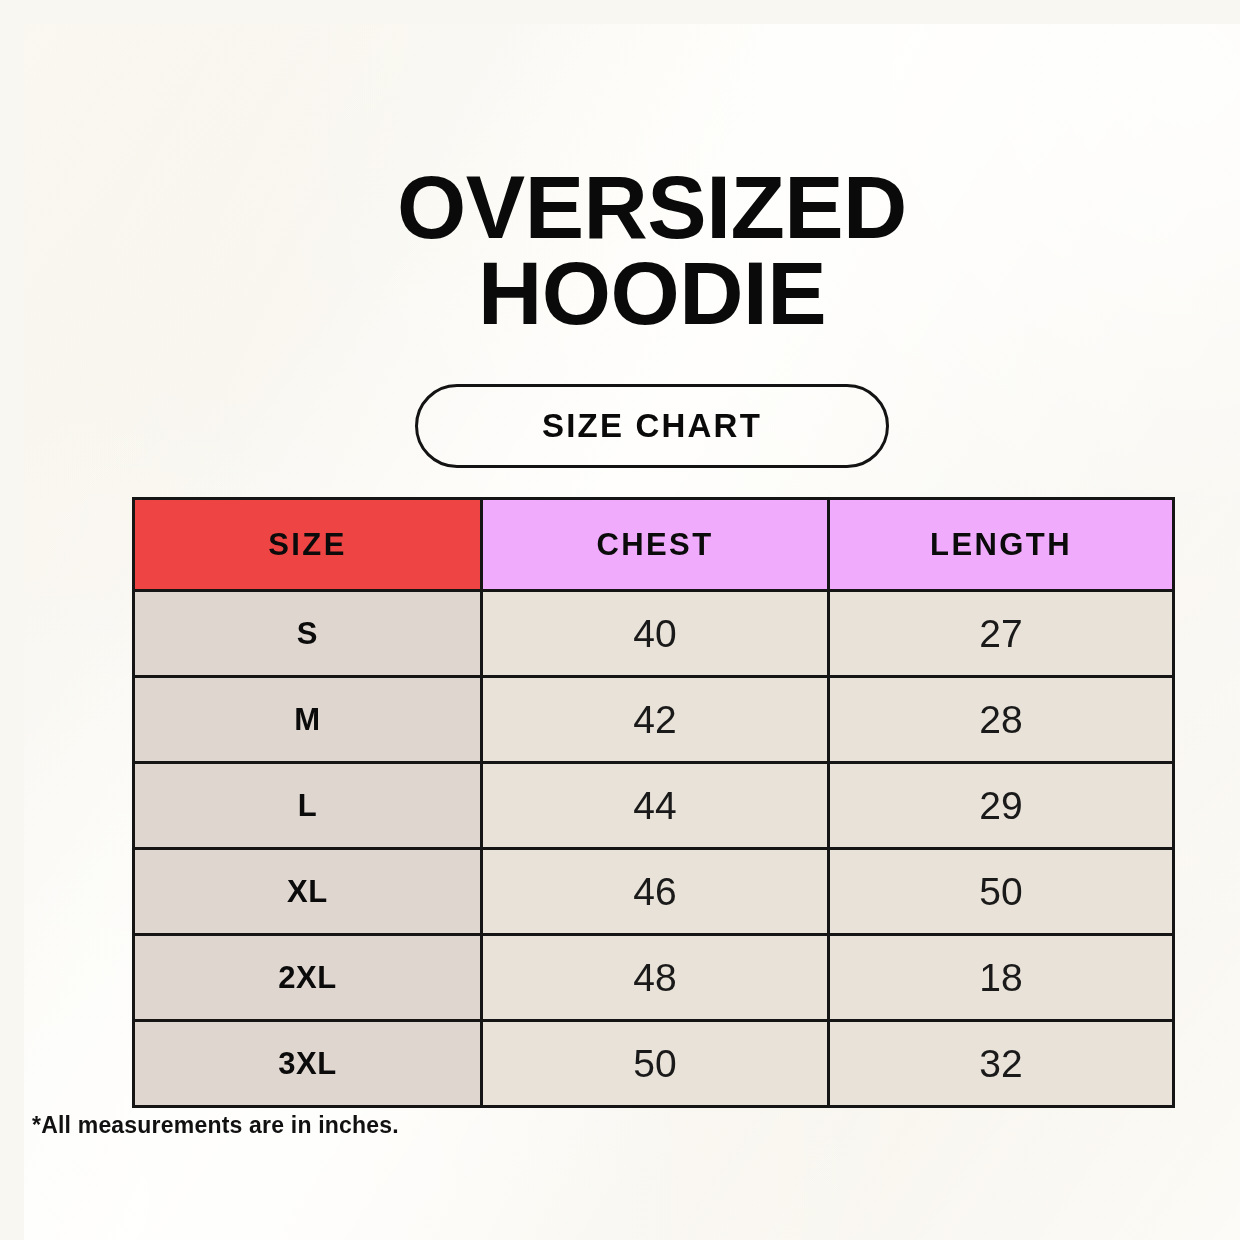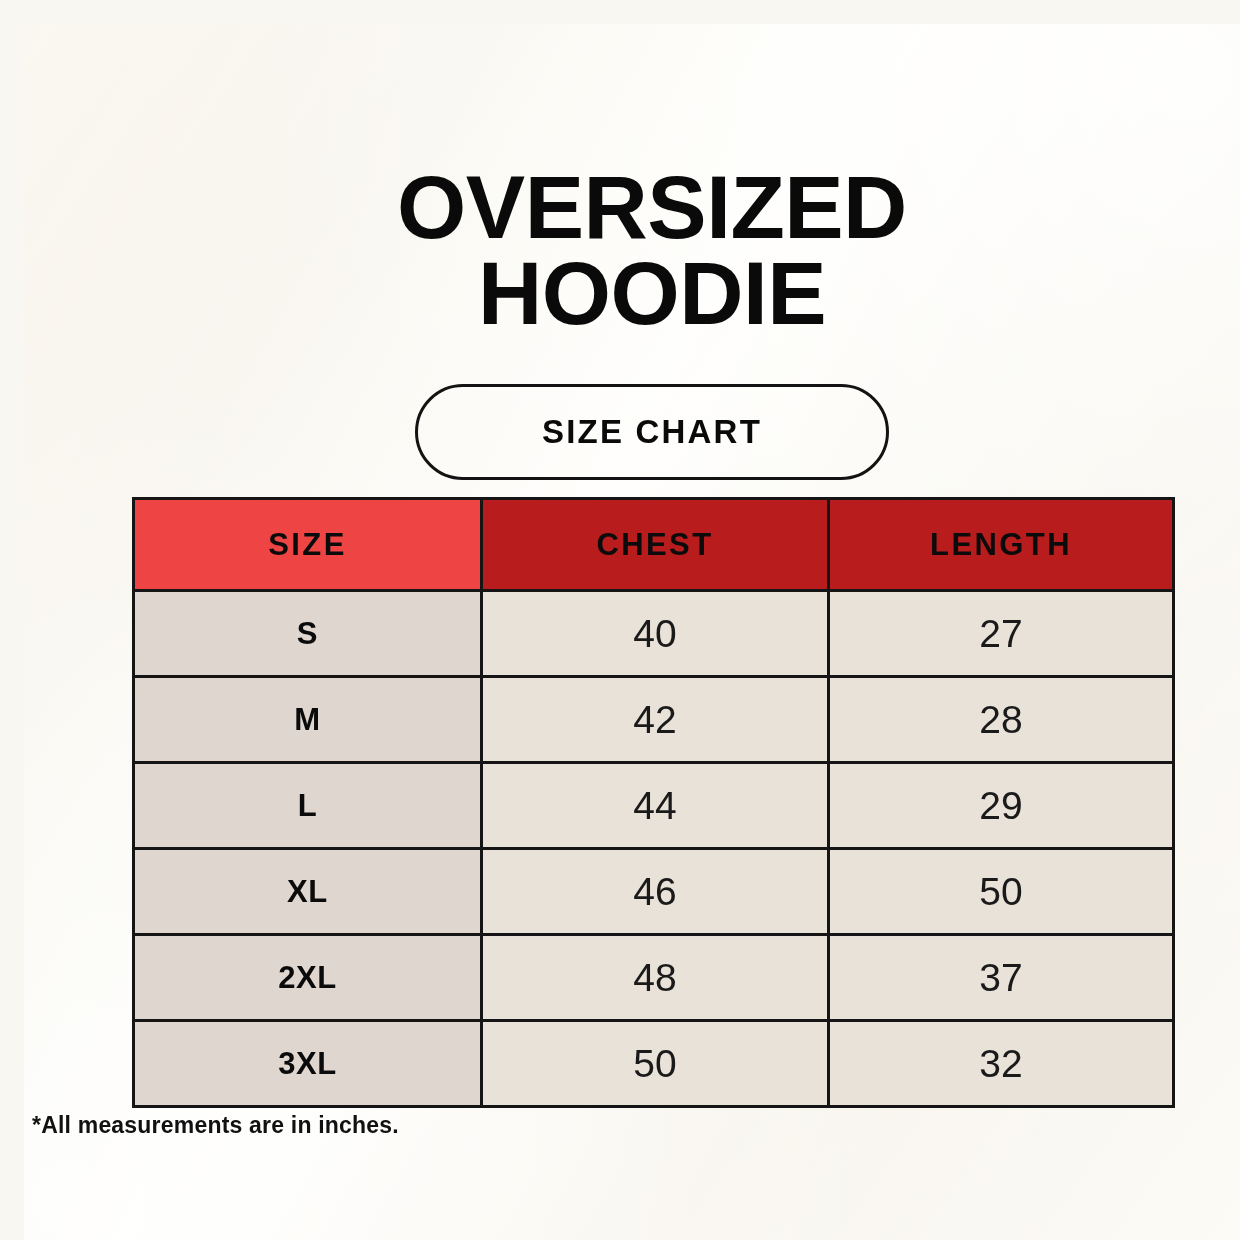--- a/index.html
+++ b/index.html
@@ -76,21 +76,21 @@
   .pill-wrap {
     position: absolute;
     top: 344px;
     left: 0;
     width: 1240px;
     display: flex;
     justify-content: center;
   }
   .pill {
     width: 474px;
-    height: 96px;
+    height: 84px;
     border: 3px solid #131313;
     border-radius: 999px;
     display: flex;
     align-items: center;
     justify-content: center;
     background: transparent;
     font-size: 33px;
     font-weight: 700;
     letter-spacing: 2.2px;
     color: #0A0A0A;
@@ -118,21 +118,21 @@
   
   .table thead th {
     height: 92px;
     font-size: 31px;
     font-weight: 700;
     letter-spacing: 2.4px;
     color: #0B0B0B;
   }
   th.h-size   { background: #ef4444; }
   th.h-chest,
-  th.h-length { background: #b91c1c; }
+  th.h-length { background: #f0abfc; }
 
   
   .table tbody tr { height: 86px; }
   .table tbody td { height: 86px; }
 
   td.c-size {
     background: #DFD6D0;
     font-size: 31px;
     font-weight: 700;
     letter-spacing: 0.6px;
@@ -205,21 +205,21 @@
         <td class="c-val">29</td>
       </tr>
       <tr>
         <td class="c-size">XL</td>
         <td class="c-val">46</td>
         <td class="c-val">50</td>
       </tr>
       <tr>
         <td class="c-size">2XL</td>
         <td class="c-val">48</td>
-        <td class="c-val">37</td>
+        <td class="c-val">18</td>
       </tr>
       <tr>
         <td class="c-size">3XL</td>
         <td class="c-val">50</td>
         <td class="c-val">32</td>
       </tr>
     </tbody>
   </table>
 
   <div class="footnote">*All measurements are in inches.</div>

